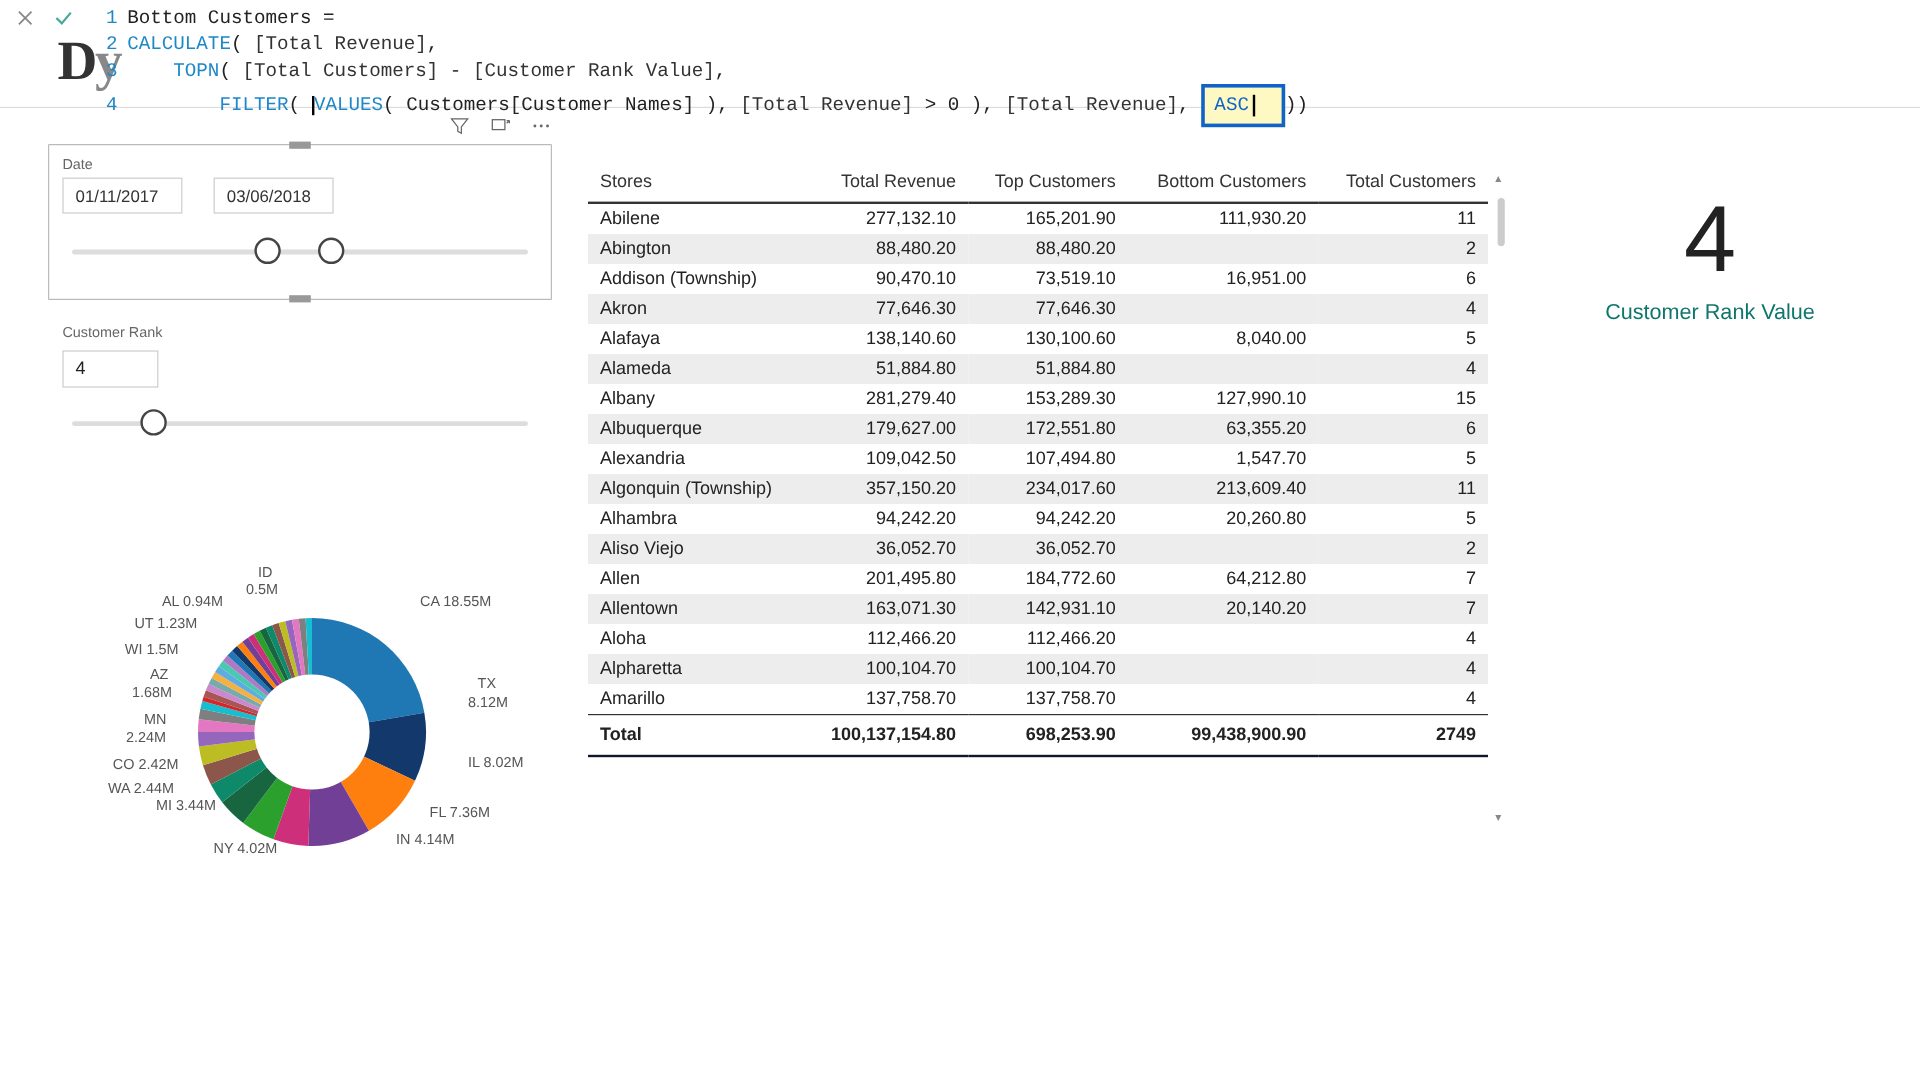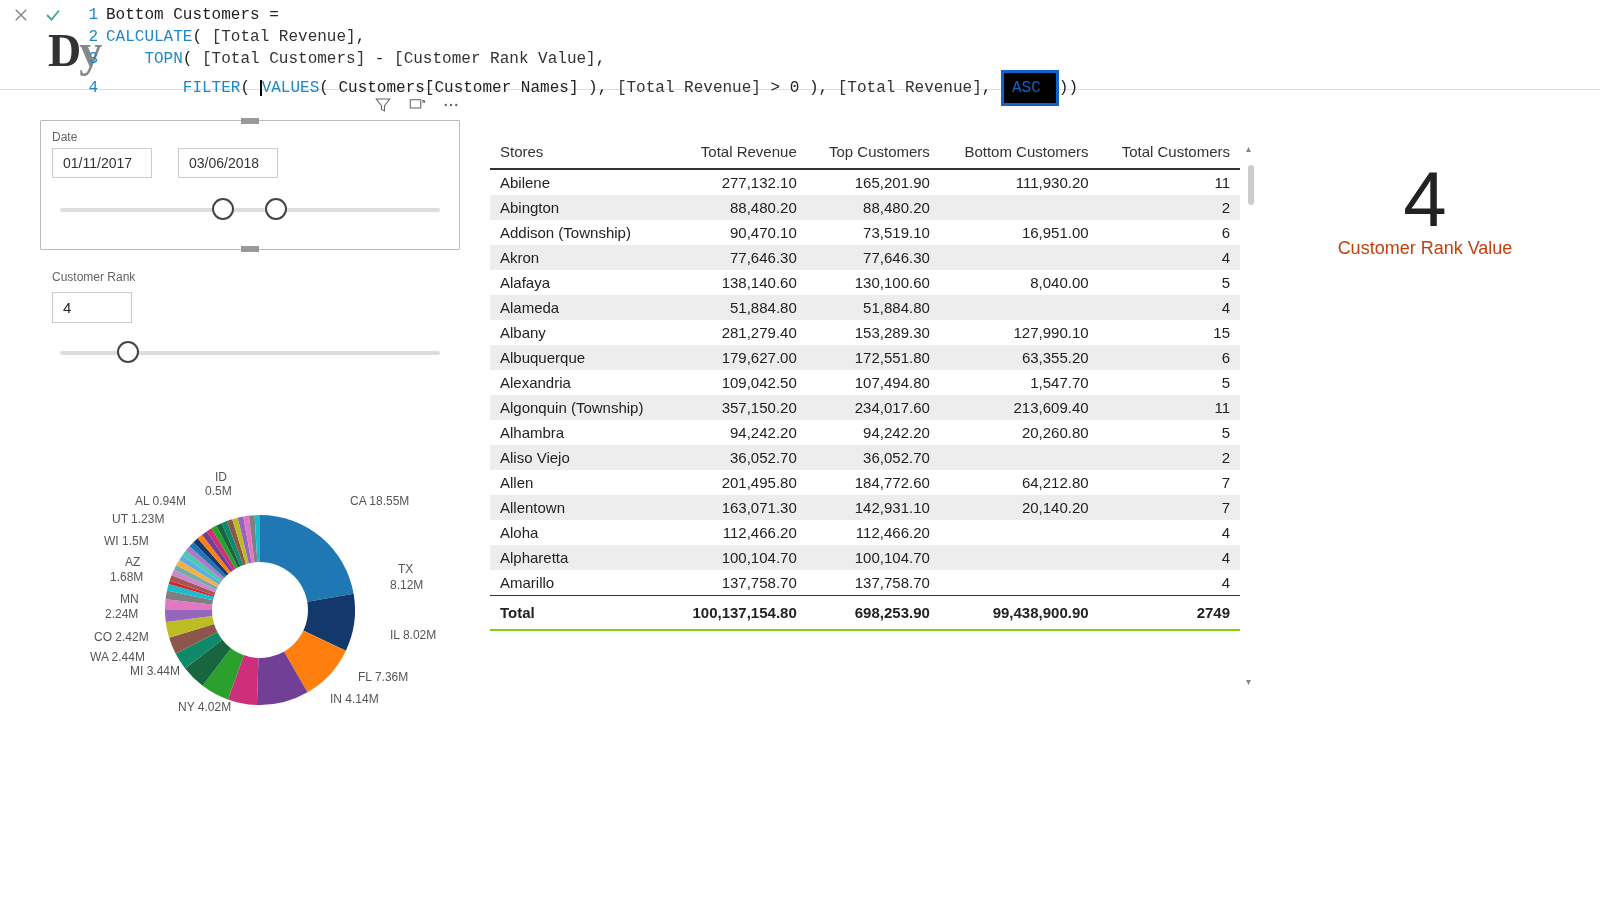--- a/index.html
+++ b/index.html
@@ -8,21 +8,21 @@
   
   .formula-bar { display:flex; align-items:flex-start; border-bottom:1px solid #ddd; height:90px; }
   .formula-actions { display:flex; gap:14px; padding:6px 10px 0 12px; align-items:flex-start; }
   .fb-icon { width:18px; height:18px; }
   .logo { position:absolute; left:48px; top:24px; font-weight:700; font-size:46px; color:#333; font-family:Georgia, serif; letter-spacing:-2px; }
   .logo span.cut { color:#888; }
   .code { padding:4px 0 4px 0; font-family: Consolas, 'Courier New', monospace; font-size:16px; line-height:22px; flex:1; position:relative; margin-left:8px; }
   .gutter { display:inline-block; width:18px; text-align:right; color:#1e88c7; margin-right:8px; user-select:none; }
   .kw-calc { color:#1e88c7; }
   .kw-col  { color:#333;text-align:right; }
-  .asc-box { display:inline-block; border:3px solid #1064c9; padding:4px 10px 4px 8px; background:#000000; position:relative; }
+  .asc-box { display:inline-block; border:3px solid #1064c9; padding:4px 22px 4px 8px; background:#fef9c3; position:relative; }
   .asc-inner { color:#1064c9; font-weight:500; }
   .asc-caret { display:inline-block; width:0; border-left:2px solid #000; height:18px; vertical-align:middle; margin-left:3px; }
   .text-cursor { display:inline-block; width:0; border-left:2px solid #000; height:16px; vertical-align:middle; }
 
   .canvas { position:relative; height:calc(100% - 90px); }
 
   
   .visual { position:absolute; }
   .date-visual { left:40px; top:30px; width:420px; height:130px; }
   .selected-frame { border:1px solid #bbb; position:absolute; inset:0; border-radius:1px; }
@@ -54,30 +54,30 @@
   .lbl { position:absolute; font-size:12px; color:#555; white-space:nowrap; }
 
   
   .table-visual { left:490px; top:45px; width:750px; height:560px; }
   table { width:100%; border-collapse:collapse; font-size:15px; }
   thead th { text-align:right; font-weight:400; color:#333; padding:8px 10px; border-bottom:2px solid #333; white-space:nowrap; }
   thead th:first-child { text-align:left; }
   tbody td { padding:4px 10px; text-align:right; border:none; }
   tbody td:first-child { text-align:left; }
   tbody tr:nth-child(even) { background:#ededed; }
-  tfoot td { border-top:1px solid #333; padding:8px 10px; font-weight:600; text-align:right; border-bottom:2px solid #84cc16; }
+  tfoot td { border-top:1px solid #333; padding:8px 10px; font-weight:600; text-align:right; border-bottom:2px solid #0f172a; }
   tfoot td:first-child { text-align:left; }
   .scroll-track { position:absolute; right:-16px; top:8px; bottom:8px; width:10px; }
   .scroll-arrow { font-size:10px; color:#888; position:absolute; left:0; }
   .scroll-thumb { position:absolute; width:6px; left:2px; background:#ccc; border-radius:3px; top:22px; height:40px; }
 
   
   .card-visual { left:1270px; top:70px; width:310px; text-align:center; }
   .card-value { font-size:78px; font-weight:500; color:#222; line-height:1; }
-  .card-label { font-size:18px; color:#c2410c; margin-top:0; }
+  .card-label { font-size:18px; color:#0f766e; margin-top:12px; }
 
 </style>
 </head>
 <body>
 
 <div class="formula-bar">
   <div class="formula-actions">
     <svg class="fb-icon" viewBox="0 0 24 24">
         <path d="M5 5 L19 19 M19 5 L5 19" stroke="#888" stroke-width="2" fill="none"></path>
       </svg>

